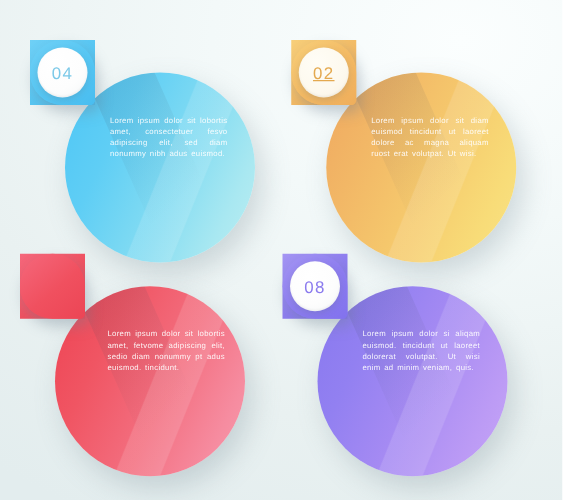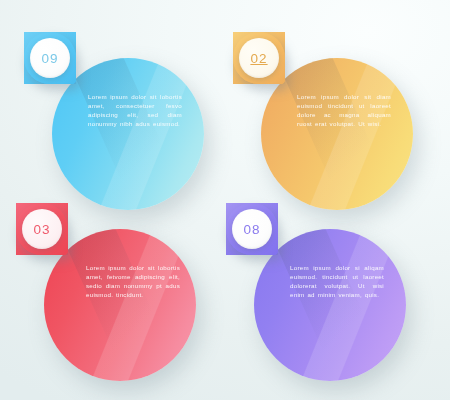--- a/index.html
+++ b/index.html
@@ -168,21 +168,21 @@
       <div class="disc-shadow"></div>
       <div class="disc disc-1">
         <div class="pin-cast"></div>
         <div class="gloss"></div>
       </div>
     </div>
     <div class="copy">Lorem ipsum dolor sit lobortis amet, consectetuer fesvo adipiscing elit, sed diam nonummy nibh adus euismod.</div>
     <div class="pin pin-1">
       <div class="pin-body pin-1"></div>
       <div class="pin-inner">
-        <span class="pin-num num-1">09</span>
+        <span class="pin-num num-1">04</span>
       </div>
     </div>
   </div>
 
   <div class="item pos-2">
     <div class="disc-wrap">
       <div class="disc-shadow"></div>
       <div class="disc disc-2">
         <div class="pin-cast"></div>
         <div class="gloss"></div>
@@ -201,23 +201,20 @@
     <div class="disc-wrap">
       <div class="disc-shadow"></div>
       <div class="disc disc-3">
         <div class="pin-cast"></div>
         <div class="gloss"></div>
       </div>
     </div>
     <div class="copy">Lorem ipsum dolor sit lobortis amet, fetvome adipiscing elit, sedio diam nonummy pt adus euismod. tincidunt.</div>
     <div class="pin pin-3">
       <div class="pin-body pin-3"></div>
-      <div class="pin-inner">
-        <span class="pin-num num-3">03</span>
-      </div>
     </div>
   </div>
 
   <div class="item pos-4">
     <div class="disc-wrap">
       <div class="disc-shadow"></div>
       <div class="disc disc-4">
         <div class="pin-cast"></div>
         <div class="gloss"></div>
       </div>

